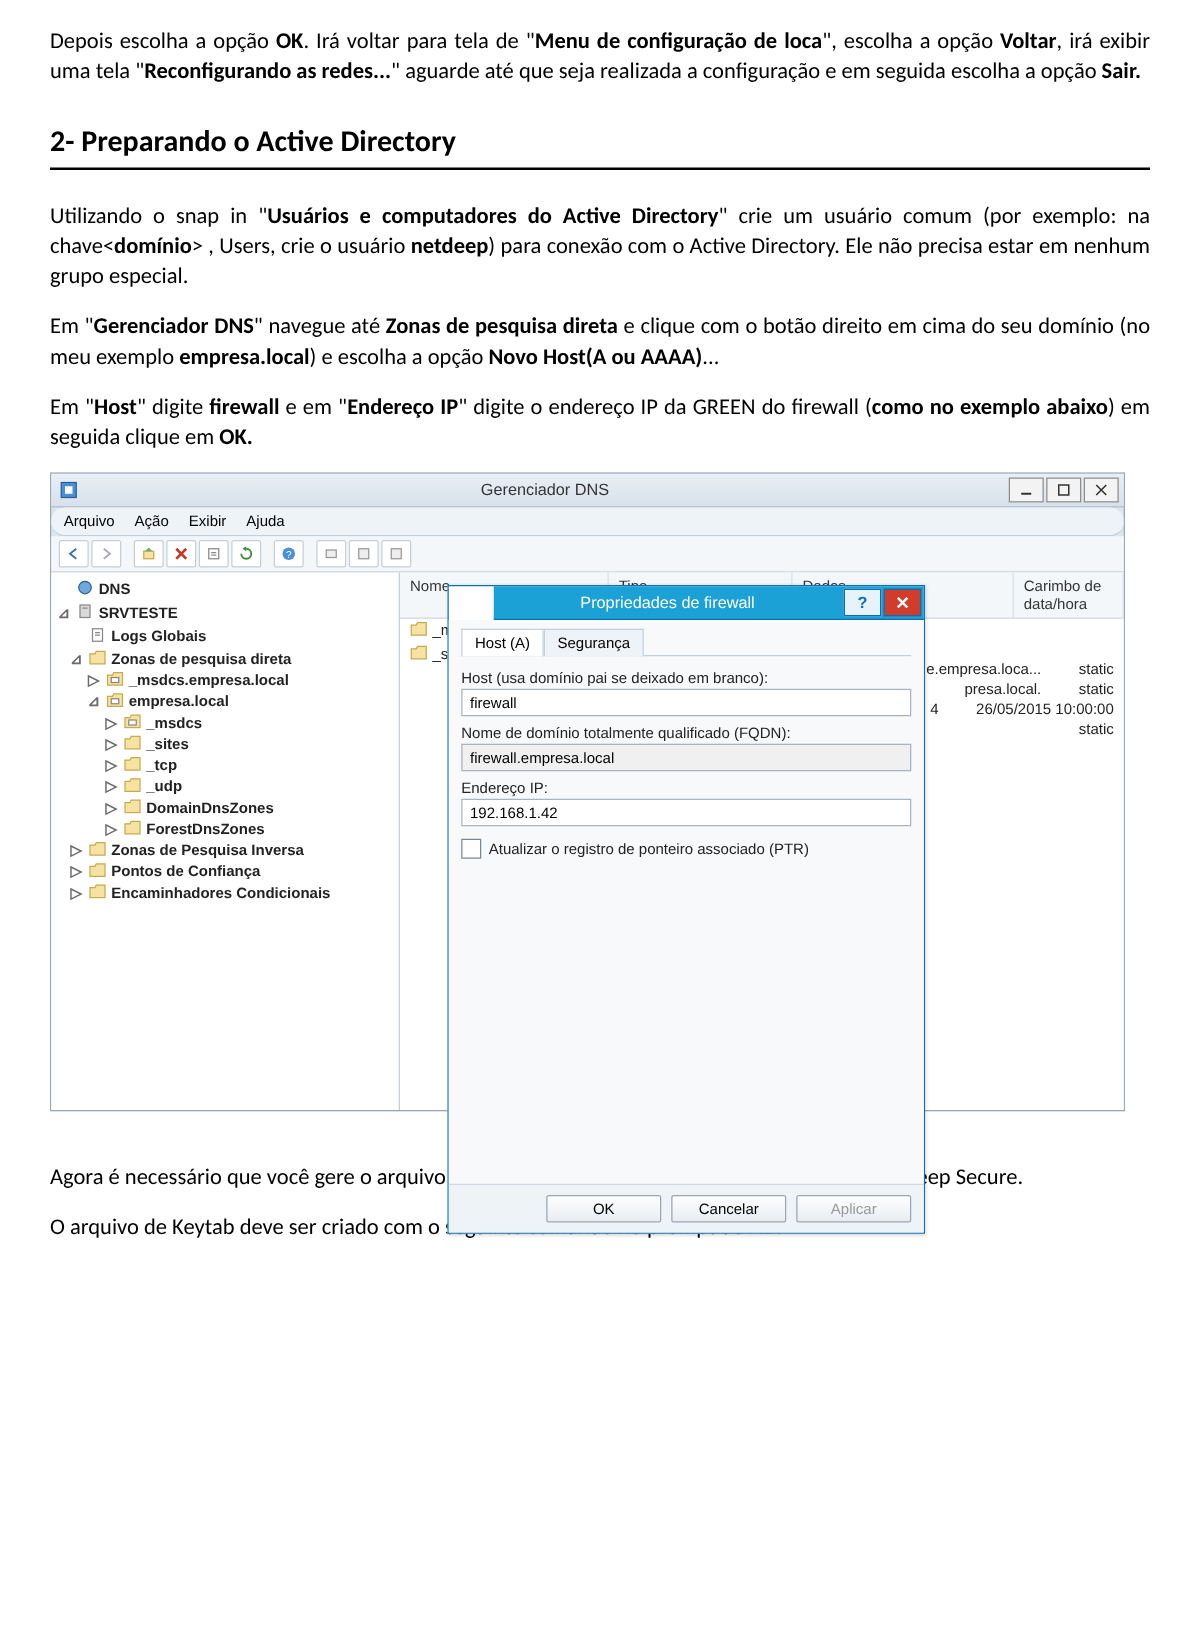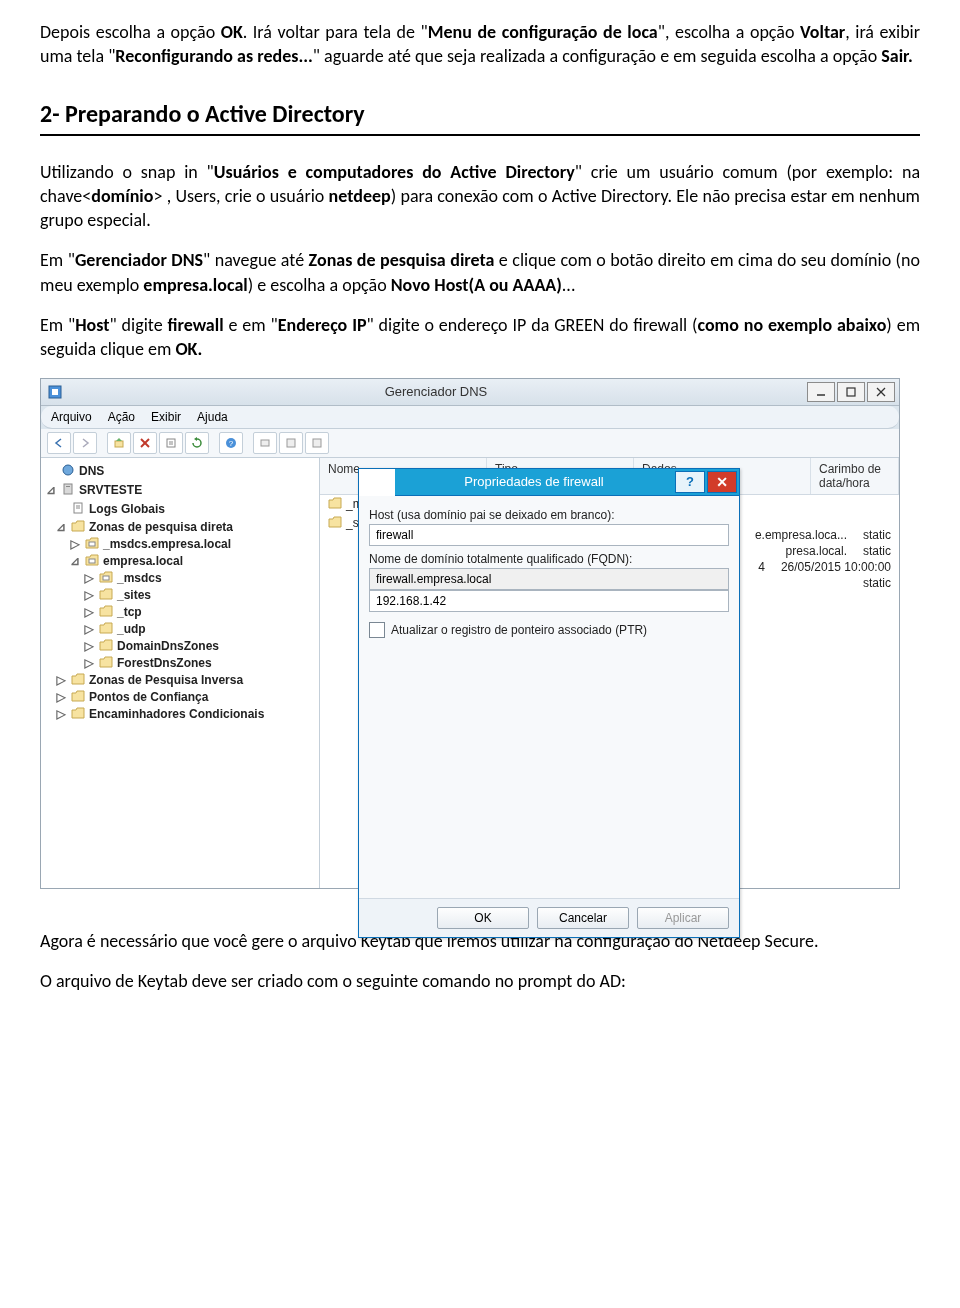--- a/index.html
+++ b/index.html
@@ -51,21 +51,21 @@
   .tab.active{background:#fff;}
   .field-lbl{font-size:12px;color:#222;margin:6px 0 2px;}
   .field-in{width:100%;box-sizing:border-box;border:1px solid #a9b4bf;background:#fff;padding:3px 6px;font-size:12px;font-family:inherit;}
   .chk-row{display:flex;align-items:center;gap:6px;margin-top:10px;font-size:12px;color:#222;}
   .chk{width:14px;height:14px;border:1px solid #7a8793;background:#fff;}
   .dlg-gap{height:250px;}
   .dlg-foot{display:flex;justify-content:flex-end;gap:8px;padding:8px 10px;border-top:1px solid #d0d9e2;background:#eef3f8;}
   .btn{min-width:70px;padding:3px 10px;border:1px solid #9aa7b3;background:linear-gradient(#fefefe,#e8edf2);font-size:12px;text-align:center;border-radius:2px;}
 
   
-  .pr{position:absolute;right:8px;font-size:12px;color:#222;display:flex;gap:16px;margin-left:35px;}
+  .pr{position:absolute;right:8px;font-size:12px;color:#222;display:flex;gap:30px;margin-left:35px;}
 </style>
 </head>
 <body>
 
 <div class="page">
 
   <p class="doc-text">
     <span>Depois escolha a opção </span><b>OK</b><span>. Irá voltar para tela de "</span><b>Menu de configuração de loca</b><span>", escolha a opção </span><b>Voltar</b><span>, irá exibir uma tela "</span><b>Reconfigurando as redes...</b><span>" aguarde até que seja realizada a configuração e em seguida escolha a opção </span><b>Sair.</b>
   </p>
 
@@ -350,24 +350,29 @@
 
           <div class="dialog" style="top:10px;">
             <div class="dlg-title">
               <div class="dlg-title-text">Propriedades de firewall</div>
               <div class="dlg-btns">
                 <div class="dlg-btn dlg-help">?</div>
                 <div class="dlg-btn dlg-close">✕</div>
               </div>
             </div>
             <div class="dlg-body">
+              <div class="tabs">
+                <div class="tab active">Host (A)</div>
+                <div class="tab">Segurança</div>
+              </div>
               <div class="field-lbl">Host (usa domínio pai se deixado em branco):</div>
               <input class="field-in" value="firewall" style="">
               <div class="field-lbl">Nome de domínio totalmente qualificado (FQDN):</div>
               <input class="field-in" style="background: rgb(240, 240, 240);" value="firewall.empresa.local">
+              <div class="field-lbl">Endereço IP:</div>
               <input class="field-in" value="192.168.1.42" style="">
               <div class="chk-row">
                 <div class="chk"></div>
                 <span>Atualizar o registro de ponteiro associado (PTR)</span>
               </div>
               <div class="dlg-gap"></div>
             </div>
             <div class="dlg-foot">
               <div class="btn">OK</div>
               <div class="btn">Cancelar</div>

